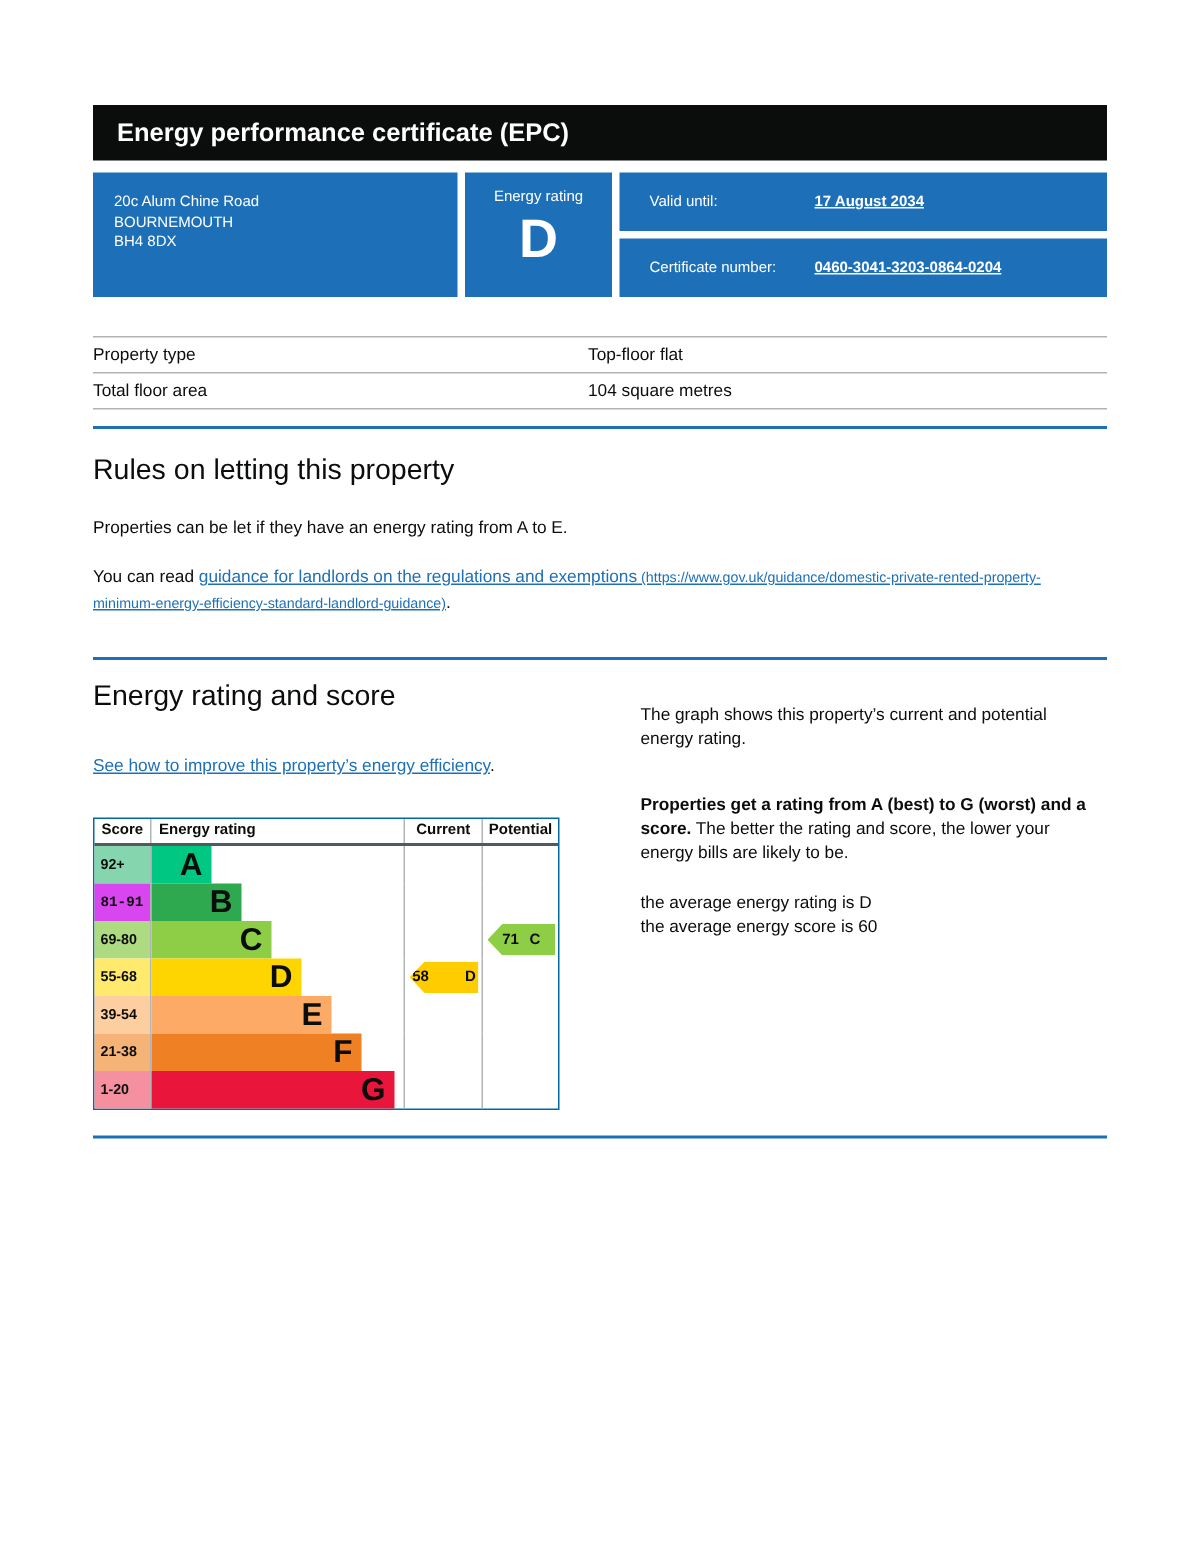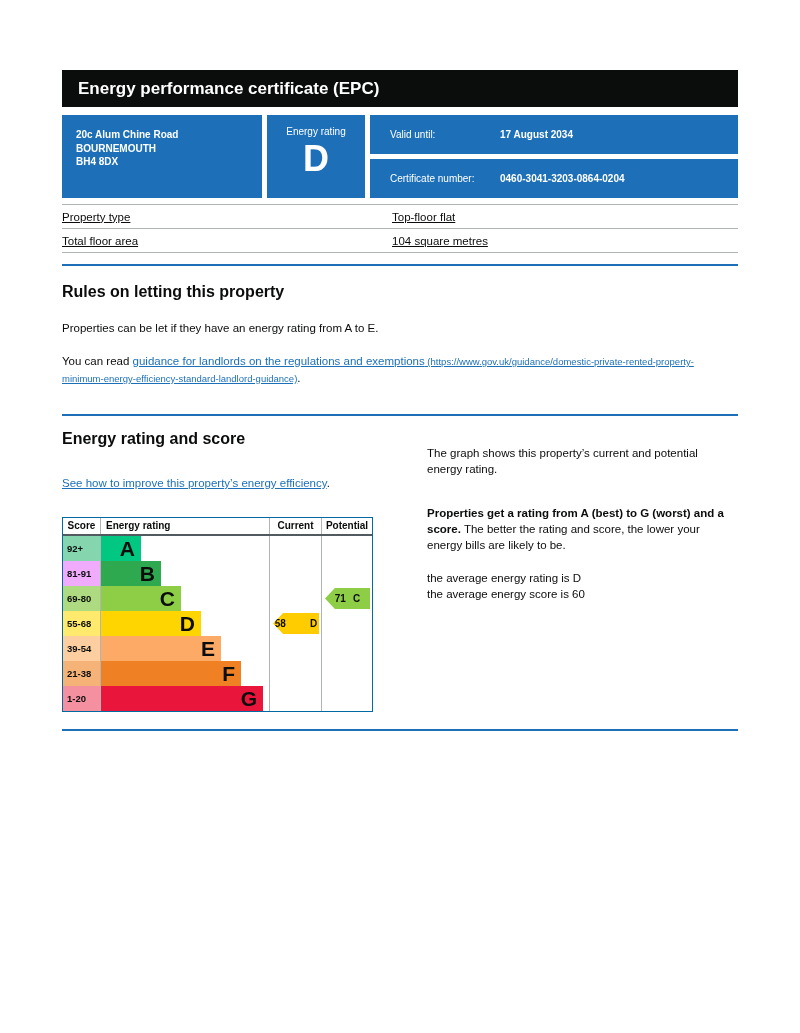--- a/index.html
+++ b/index.html
@@ -12,38 +12,38 @@
 
   
   .title-bar {
     margin-top:70px; height:37px; background:#0b0c0c; color:#fff;
     font-size:17px; font-weight:bold; line-height:37px; padding-left:16px;
   }
 
   
   .summary-row { margin-top:8px; display:flex; gap:5px; height:83px; }
   .panel { background:#1d70b8; color:#fff; }
-  .address-box { width:200px; padding:13px 14px; font-size:10px; line-height:13.5px;font-weight:bold; }
+  .address-box { width:243px; padding:13px 14px; font-size:10px; line-height:13.5px; }
   .rating-box { width:98px; text-align:center; padding-top:11px; }
   .rating-box .rating-label { font-size:10px; }
   .rating-box .rating-letter { font-size:36px; font-weight:bold; line-height:44px; }
   .validity-col { flex:1; display:flex; flex-direction:column; gap:5px; }
   .validity-box { flex:1; display:flex; align-items:center; padding-left:20px; font-size:10px; }
   .validity-box .v-label { width:110px; }
-  .validity-box .v-value { font-weight:bold; }
-
-  
-  .details-table { margin-top:6px; font-size:11.5px; border-top:1px solid #b1b4b6;text-decoration:underline; }
+  .validity-box .v-value { font-weight:bold;text-decoration:underline; }
+
+  
+  .details-table { margin-top:26px; font-size:11.5px; border-top:1px solid #b1b4b6; }
   .details-row { display:flex; height:24px; align-items:center; border-bottom:1px solid #b1b4b6; }
   .details-row .d-label { width:330px; }
 
   .blue-rule { border:none; border-top:2px solid #1d70b8; margin-top:11px; }
 
   
-  .section-heading { font-size:16px; font-weight:bold; margin-top:17px; }
+  .section-heading { font-size:19px; font-weight:normal; margin-top:17px; }
   .body-text { font-size:11.5px; line-height:16px; }
   a.doc-link { color:#1d70b8; text-decoration:underline; }
   .url-small { font-size:9.5px; }
   .rules-p1 { margin-top:19px; }
   .rules-p2 { margin-top:17px; max-width:655px; }
   .rule-2 { margin-top:27px; }
 
   
   .columns { margin-top:14px; display:flex; }
   .col-left { width:338px; }
@@ -139,21 +139,21 @@
         <div>
             <div class="band-row">
               <div class="cell-score" style="background: rgb(133, 214, 174);">92+</div>
               <div class="cell-rating">
                 <div class="band-bar" style="width: 40px; background: rgb(0, 199, 129);">A</div>
               </div>
               <div class="cell-current"></div>
               <div class="cell-potential"></div>
             </div>
             <div class="band-row">
-              <div class="cell-score" style="background: #f0abfc;">81-91</div>
+              <div class="cell-score" style="background: #d946ef; font-family: Liberation Mono, monospace;">81-91</div>
               <div class="cell-rating">
                 <div class="band-bar" style="width: 60px; background: rgb(46, 169, 79);">B</div>
               </div>
               <div class="cell-current"></div>
               <div class="cell-potential"></div>
             </div>
             <div class="band-row">
               <div class="cell-score" style="background: rgb(174, 219, 130);">69-80</div>
               <div class="cell-rating">
                 <div class="band-bar" style="width: 80px; background: rgb(141, 206, 70);">C</div>

